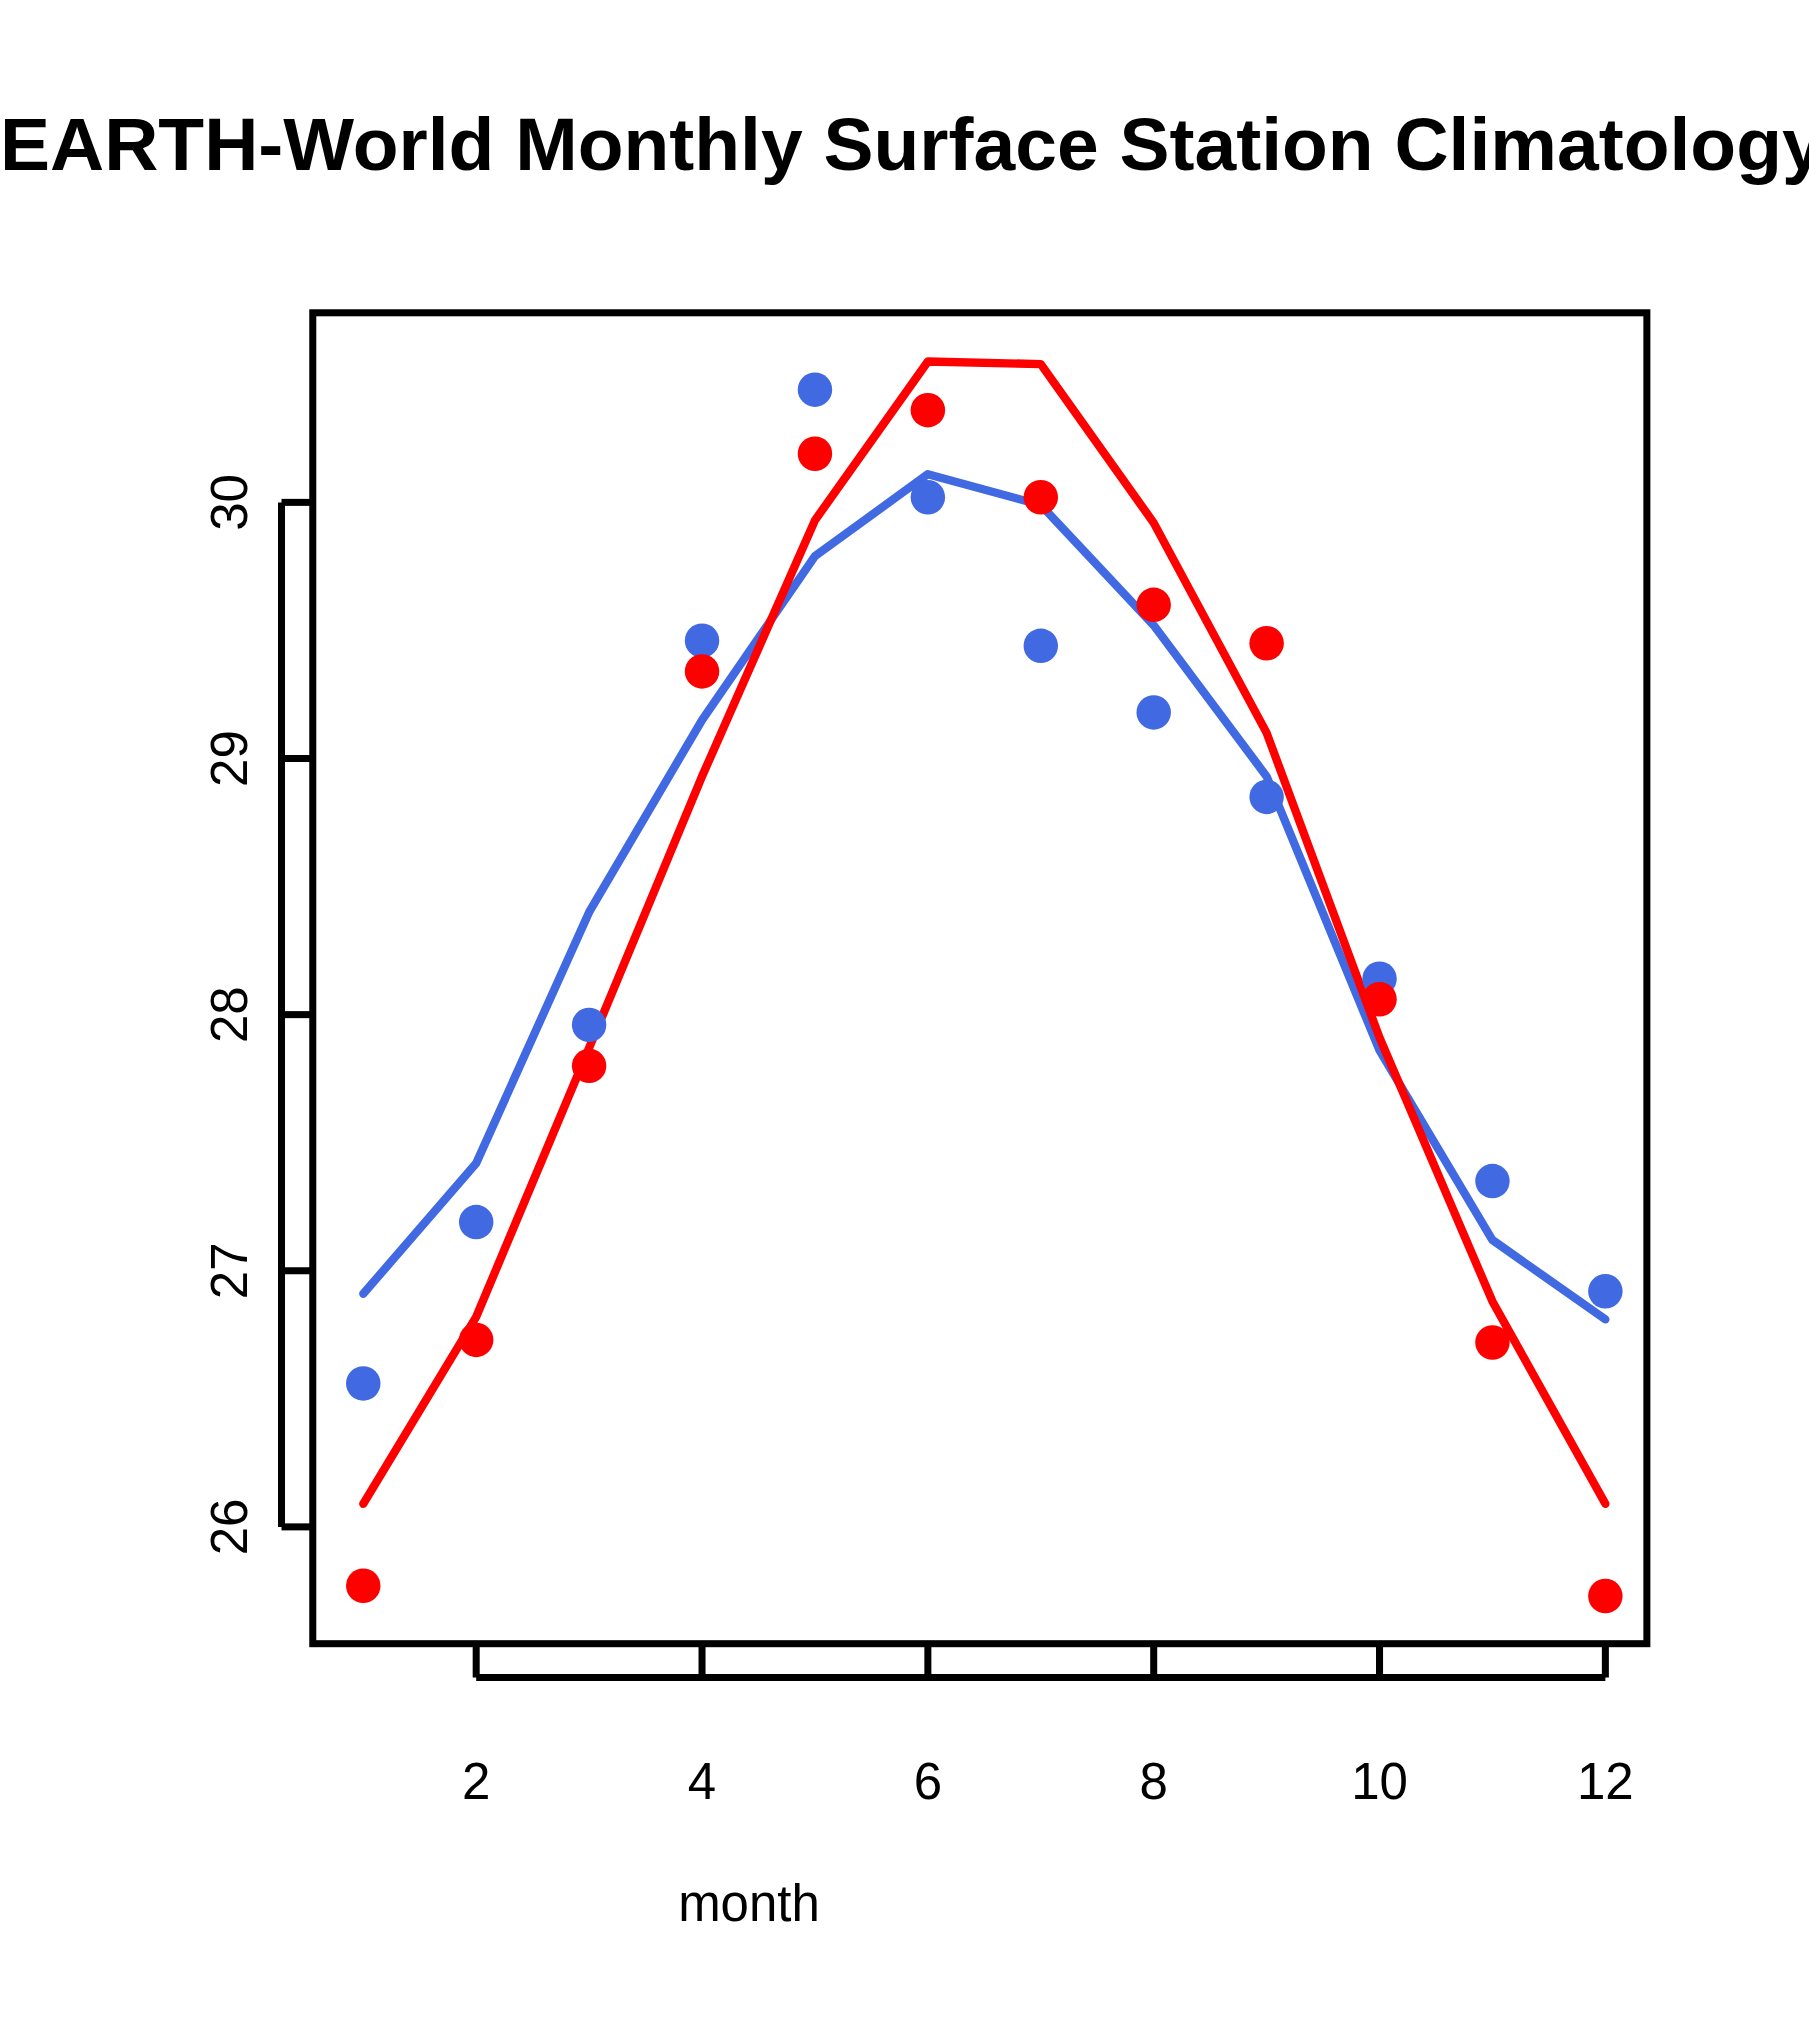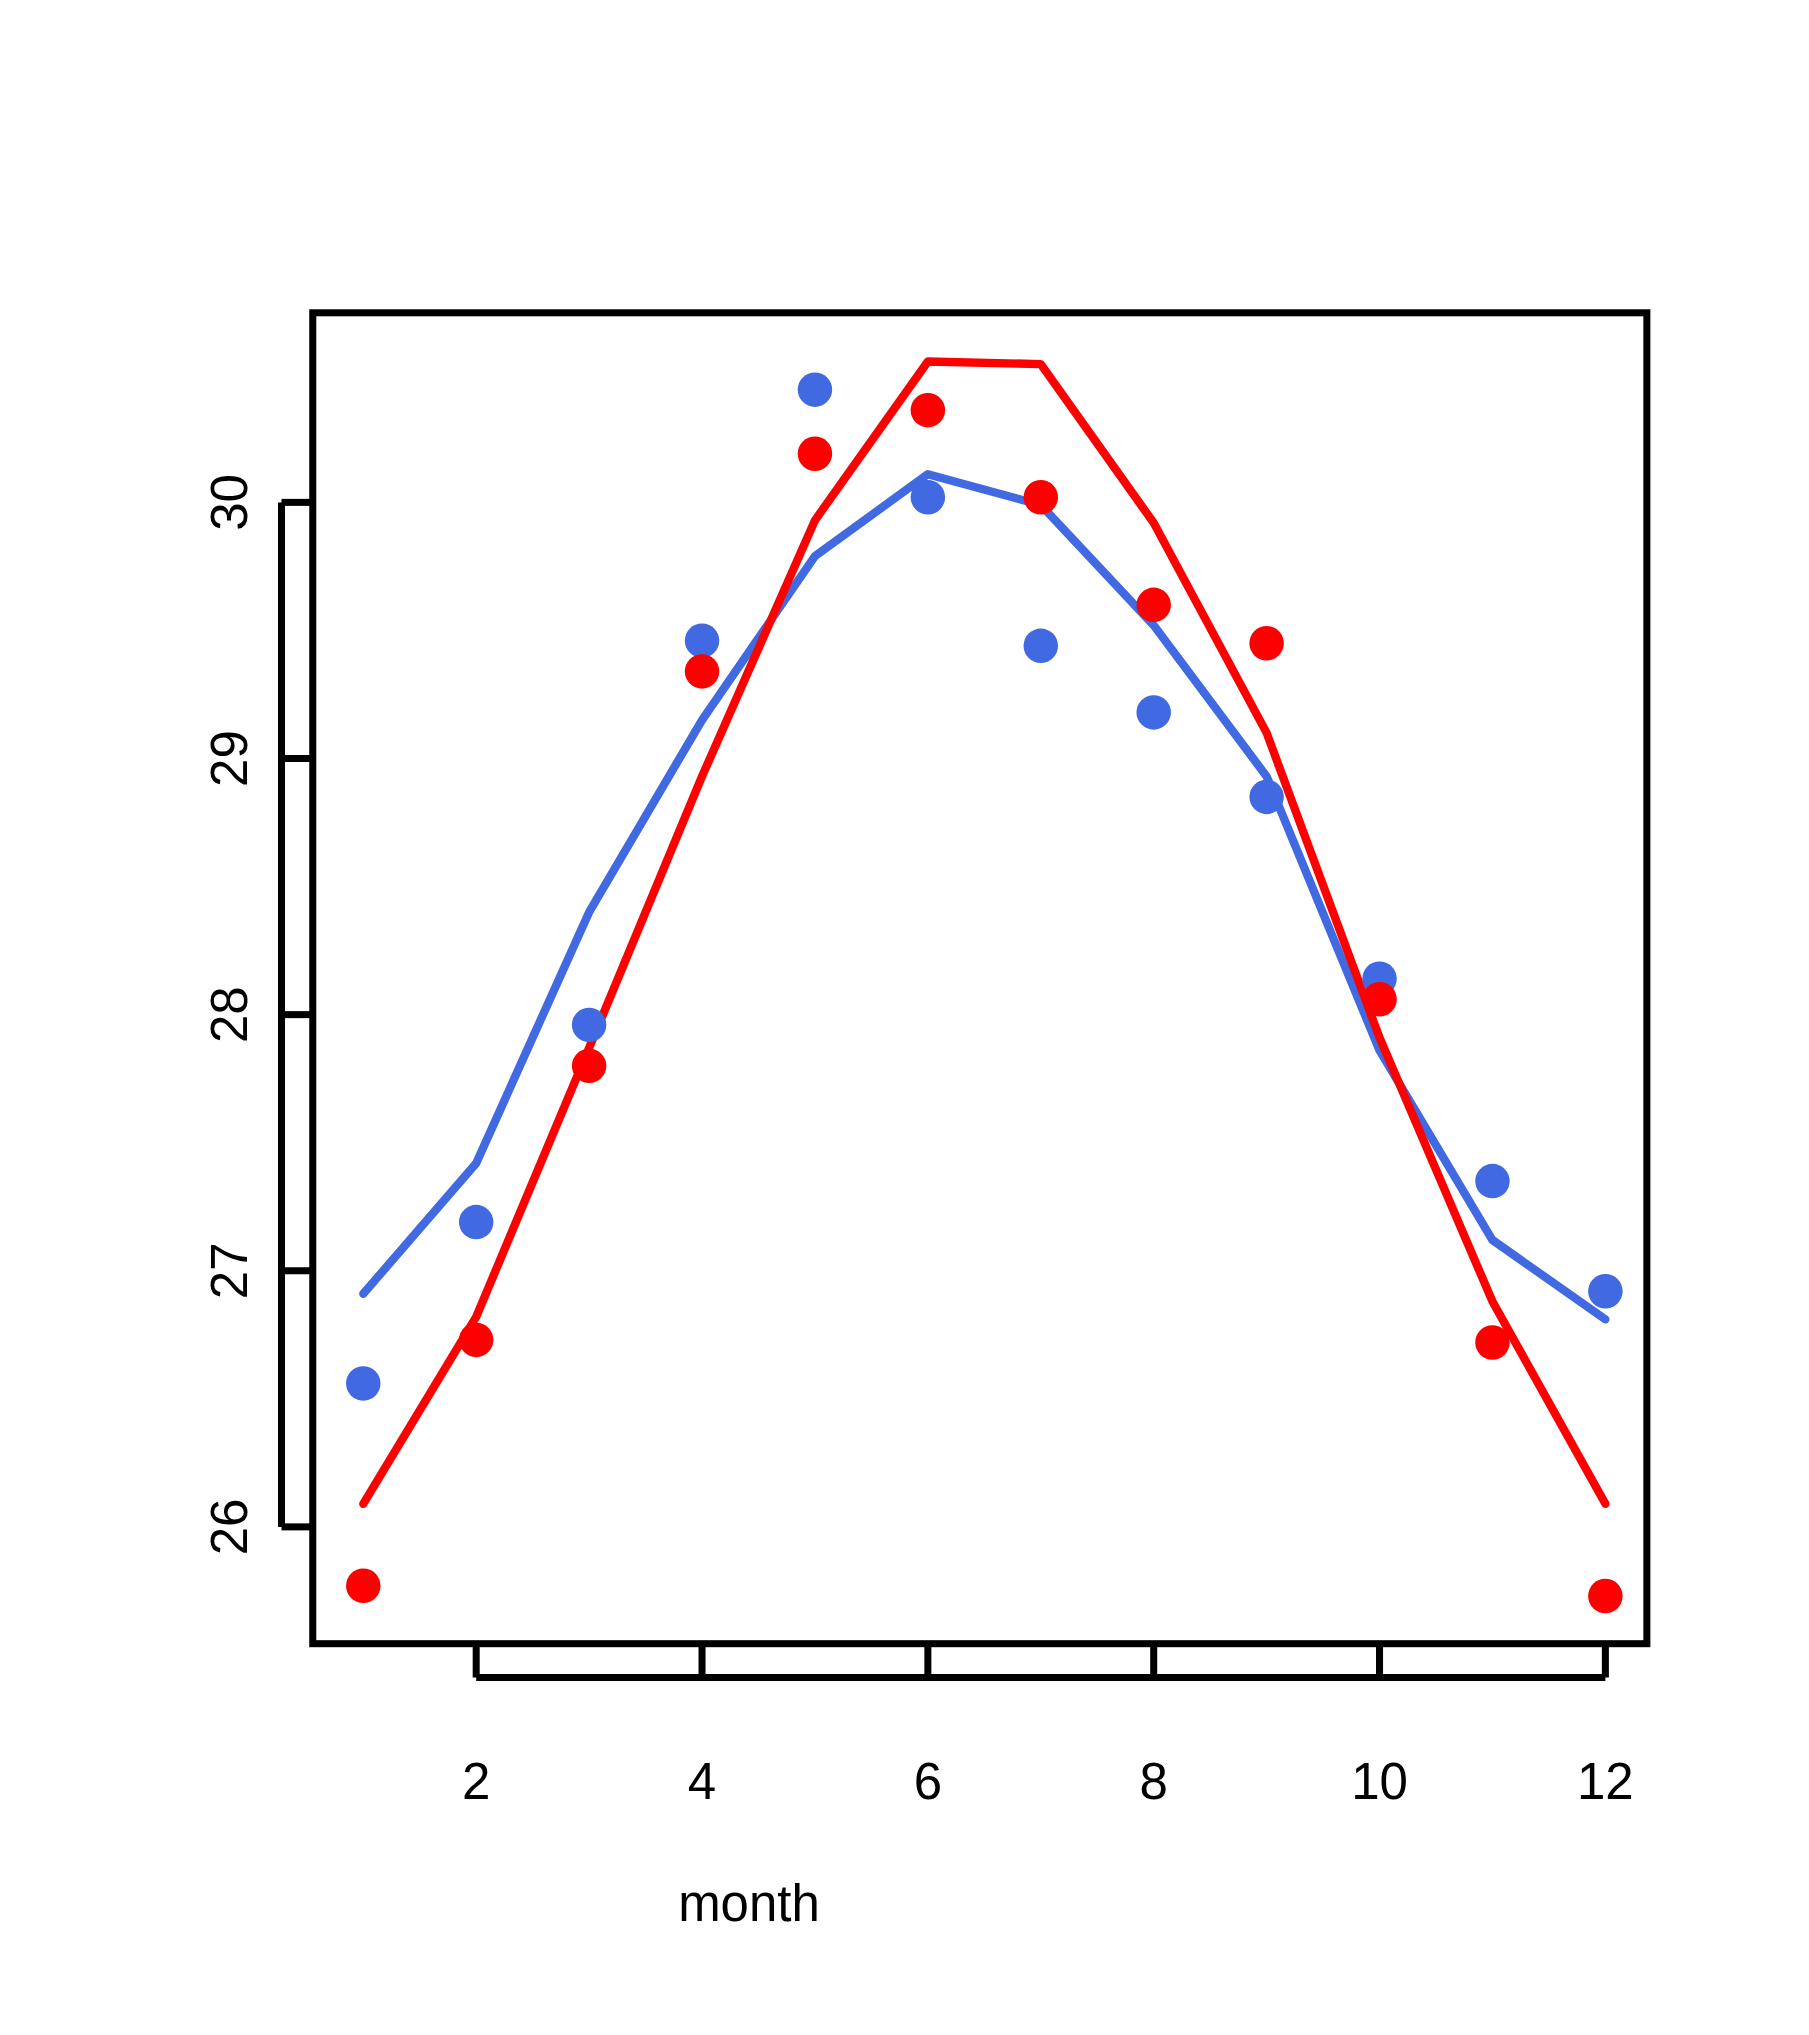--- a/index.html
+++ b/index.html
@@ -54,20 +54,21 @@
     font-family: "Liberation Sans", sans-serif;
     font-size: 80px;
     fill: #000000;
   }
 </style>
 </head>
 <body>
 
 <div id="figure">
 
+  <div id="plot-title">EARTH-World Monthly Surface Station Climatology</div>
 
   <svg id="chart-svg" width="1809" height="2035" viewBox="0 0 2834 3188">
 
     <rect id="plot-box" x="490" y="490" width="2090" height="2085" fill="none" stroke="#000000" stroke-width="11"></rect>
 
     <g id="y-axis">
       <line x1="441" y1="787" x2="441" y2="2392" stroke="#000000" stroke-width="11"></line>
     </g>
 
     <g id="x-axis">

